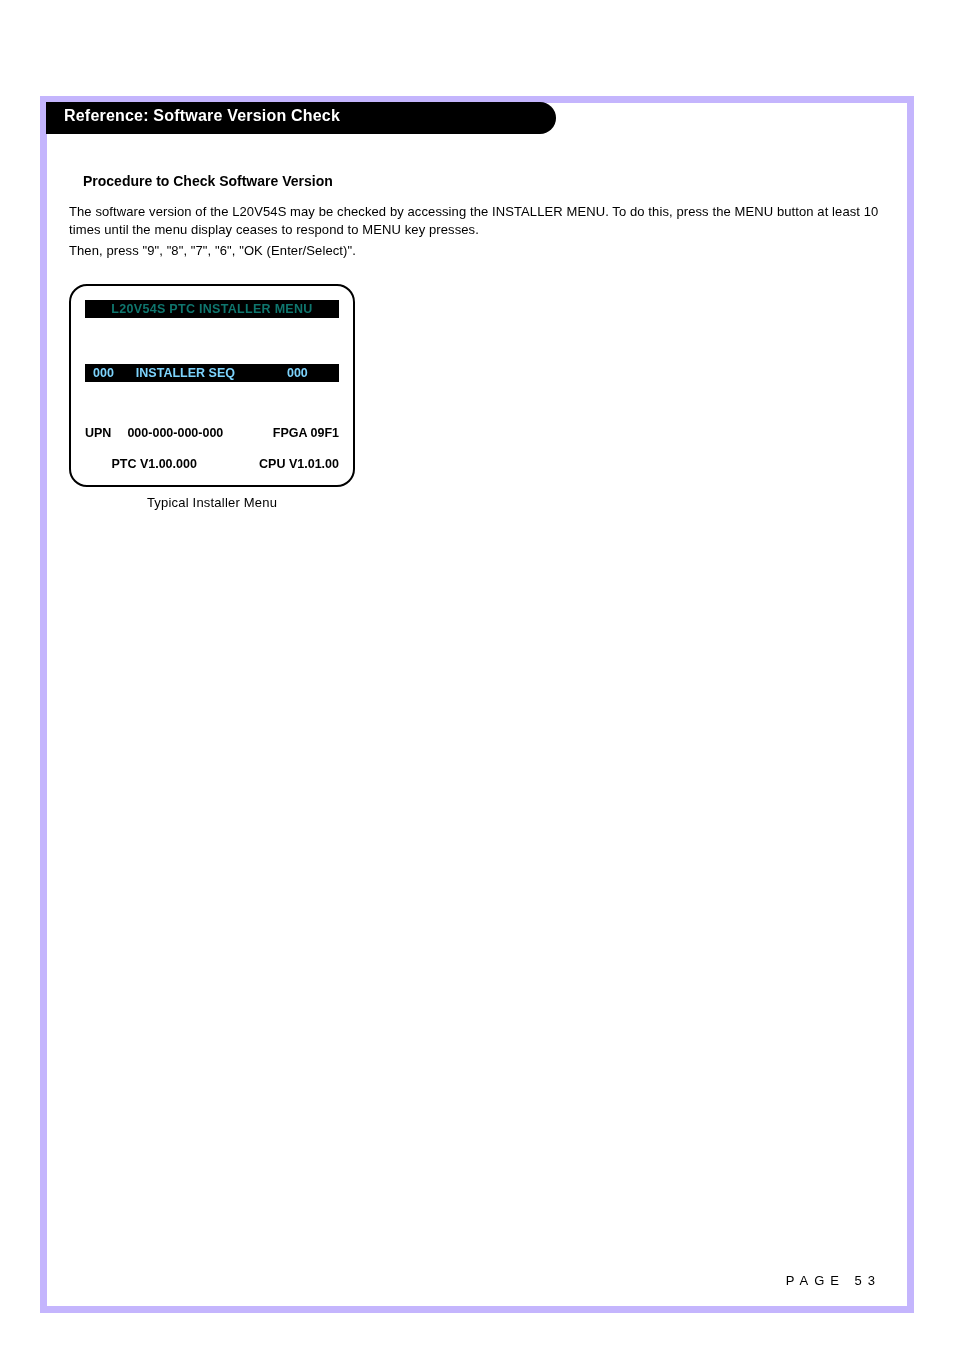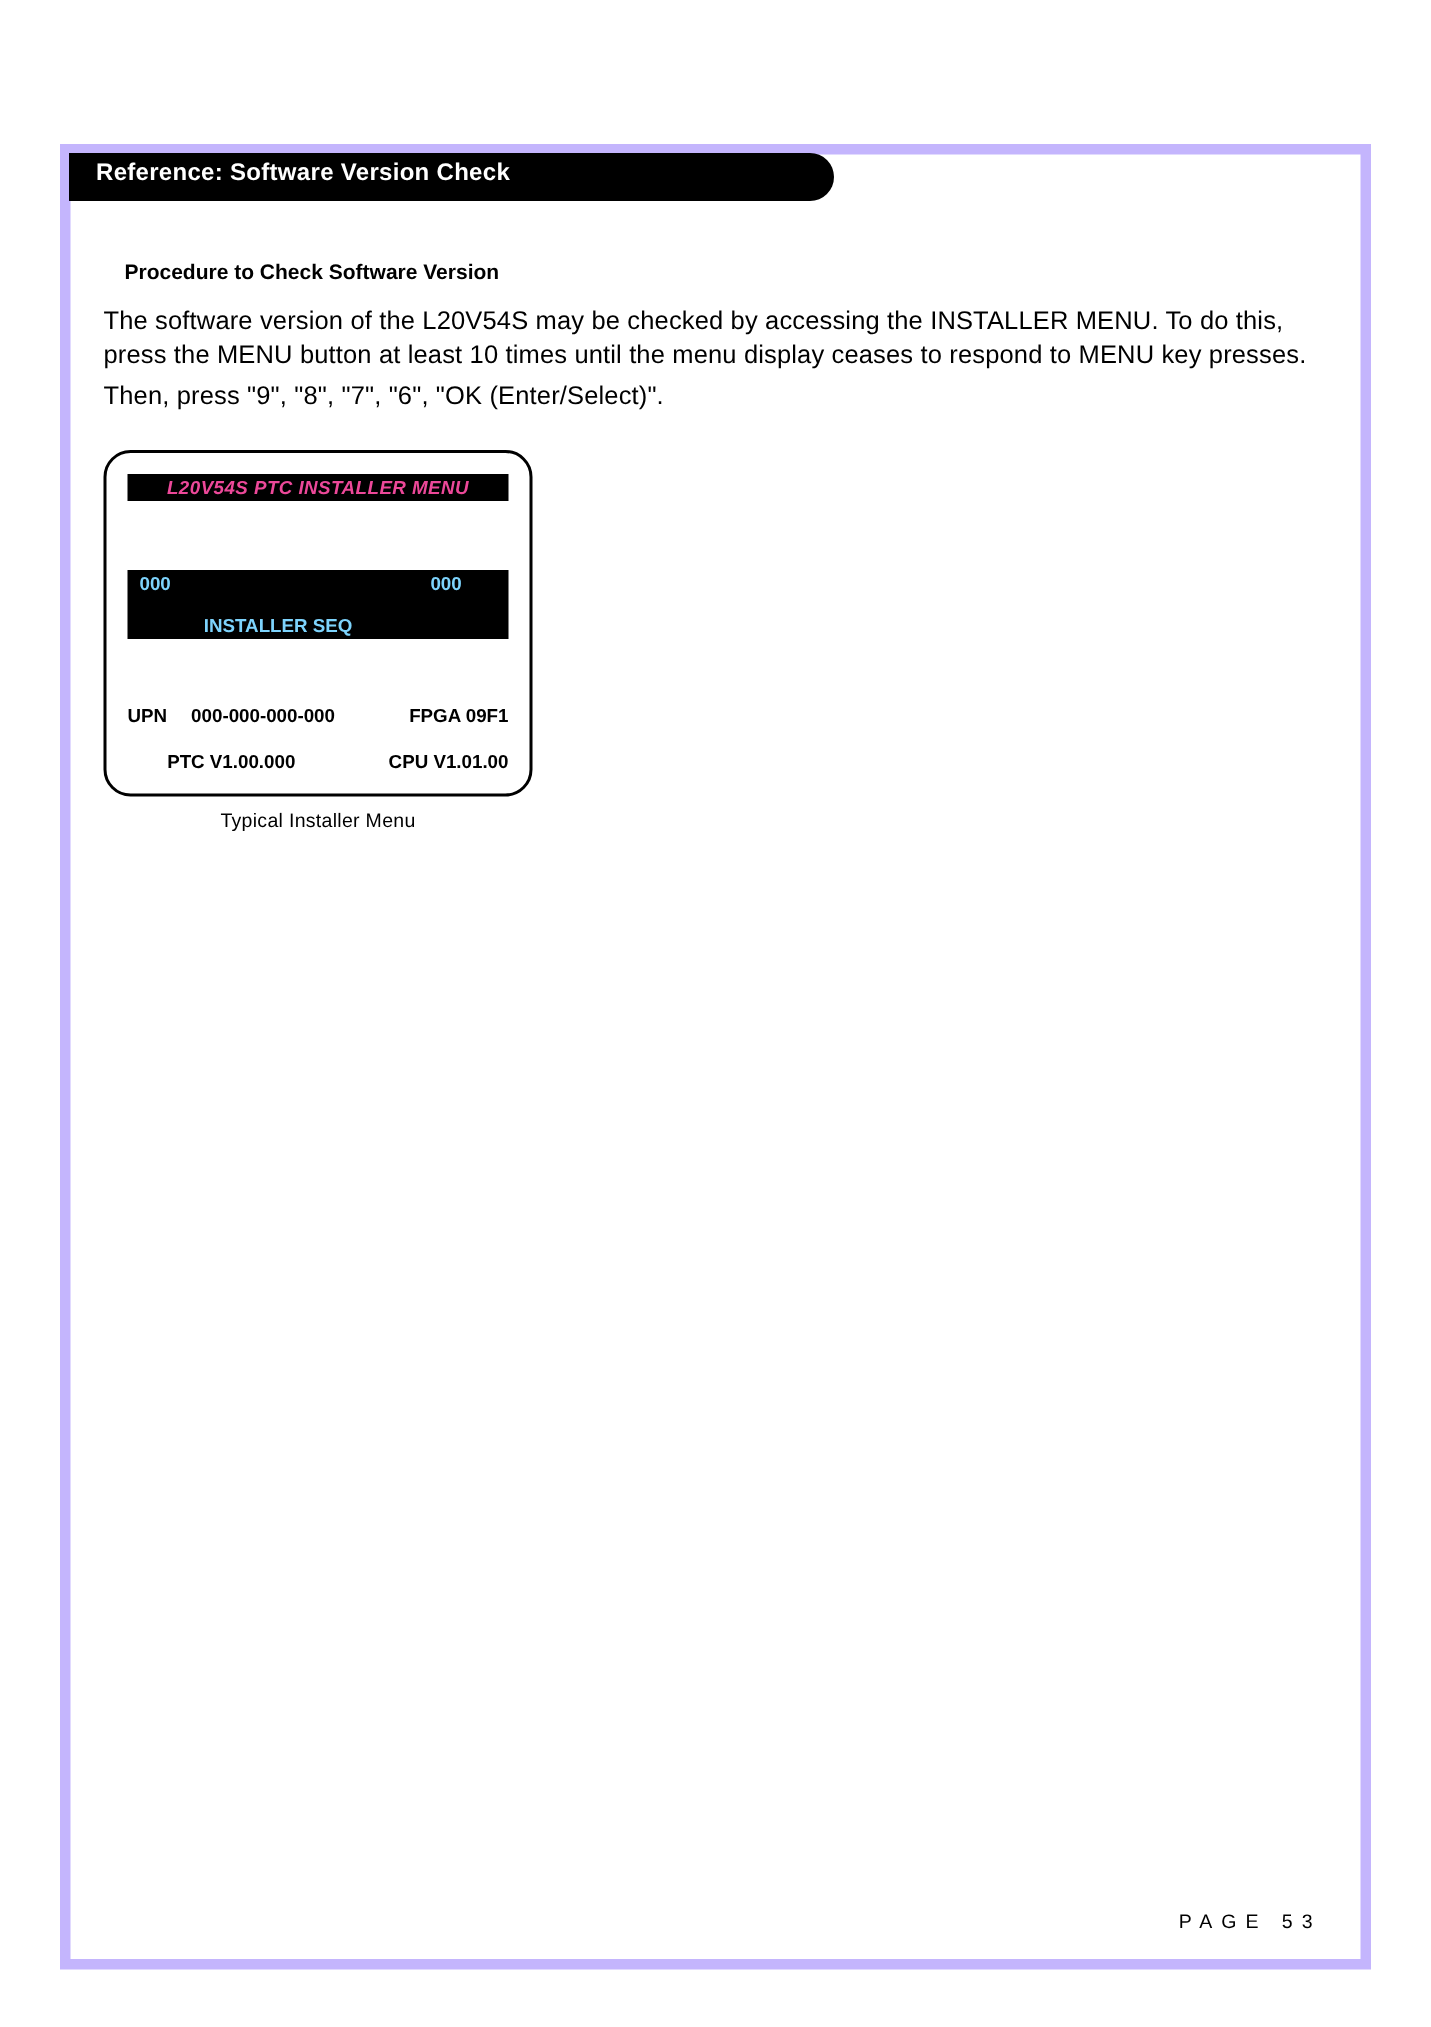--- a/index.html
+++ b/index.html
@@ -44,56 +44,55 @@
     left: 22px;
     right: 22px;
   }
   .section-heading {
     font-weight: bold;
     font-size: 14px;
     margin: 0 0 14px 14px;
     letter-spacing: 0px;
   }
   .body-text {
-    font-size: 17px;
+    font-size: 13px;
     line-height: 1.35;
     margin: 4px 0 4px 0;
     letter-spacing: 0.1px;
   }
   .menu-box {
     margin-top: 24px;
     width: 286px;
     border: 2px solid #000;
     border-radius: 18px;
     padding: 14px 10px 8px 10px;
     font-family: Arial, Helvetica, sans-serif;
   }
   .menu-title-bar {
     background: #000;
-    color: #ec4899;
+    color: #0f766e;
     font-weight: bold;
     font-size: 12.5px;
     text-align: center;
     padding: 2px 0;
     margin: 0 4px;
     letter-spacing: 0.3px;
-    font-style: italic;
   }
   .menu-seq-bar {
     background: #000;
     color: #7dd3fc;
     font-weight: bold;
     font-size: 12.5px;
     padding: 2px 8px;
     margin: 46px 4px 0 4px;
     display: flex;
     gap: 22px;
   }
   .menu-seq-bar .seq-left {}
-  .menu-seq-bar .seq-label {flex:0 0 auto;margin-top:28px;}
+  .menu-seq-bar .seq-label {flex:0 0 auto;}
   .menu-seq-bar .seq-right {margin-left:30px;}
   .menu-footer {
     margin: 44px 4px 4px 4px;
     font-weight: bold;
     font-size: 12.5px;
     line-height: 1.25;
     display: grid;
     grid-template-columns: auto auto 1fr auto;
     column-gap: 10px;
     gap: 16px;

